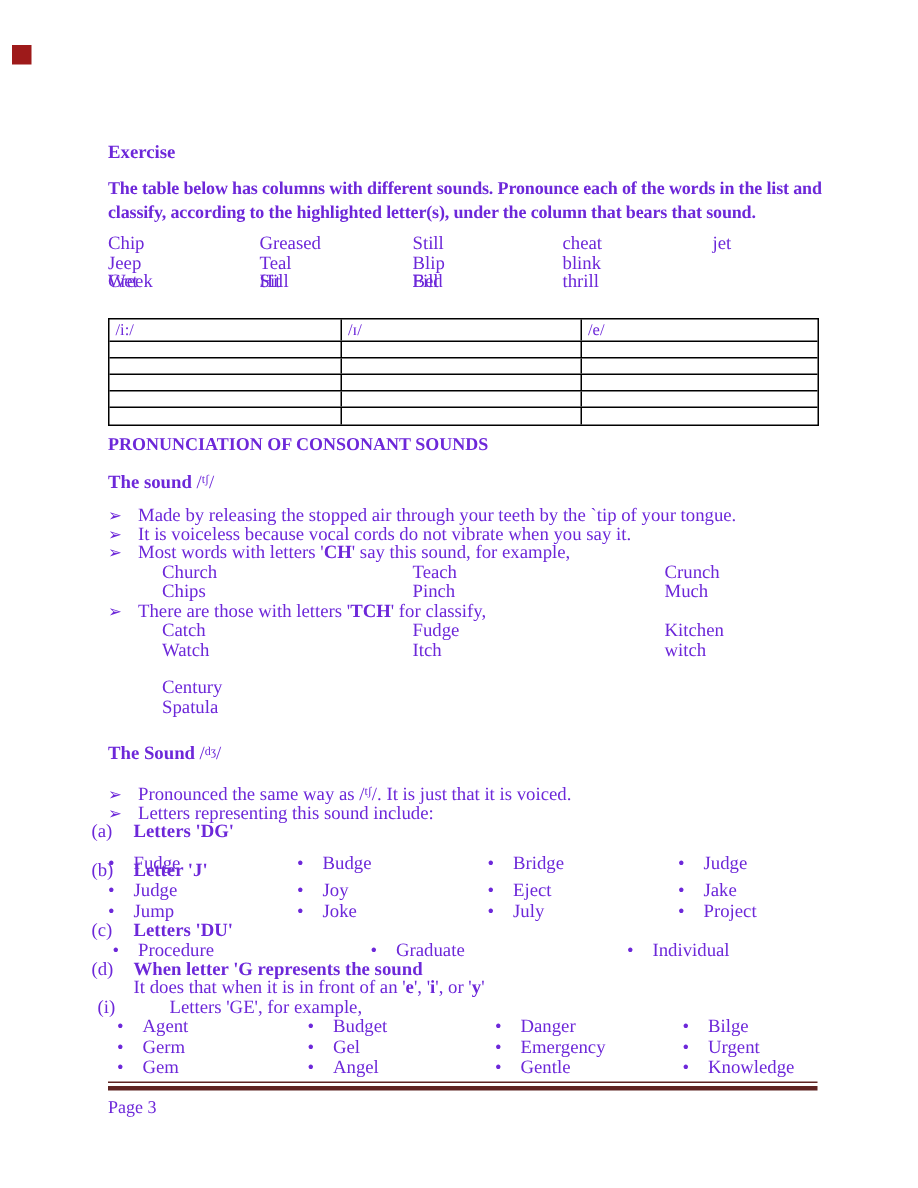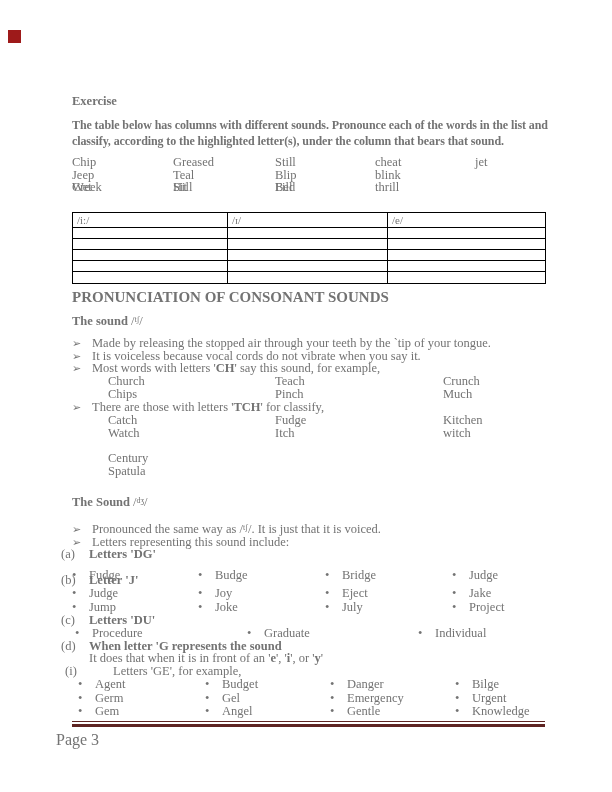--- a/index.html
+++ b/index.html
@@ -4,21 +4,21 @@
 <style>
   * { box-sizing: border-box; }
   html, body { margin: 0; padding: 0; background: #ffffff; }
   .page {
     position: relative;
     width: 612px;
     height: 792px;
     background: #ffffff;
     font-family: "Liberation Serif", serif;
     font-size: 12.5px;
-    color: #737373;
+    color: #6d28d9;
     overflow: hidden;
   }
   .l { position: absolute; white-space: nowrap; }
   .row { position: absolute; left: 0; width: 612px; height: 14px; }
   .cell { position: absolute; white-space: nowrap; }
   .b { font-weight: 700; }
   .arrow { display: inline-block; width: 20px; font-size: 11px; }
   .dot { display: inline-block; width: 17px; }
   .sup { font-size: 8px; vertical-align: 3px; letter-spacing: 0; }
   .ipa { margin-left: 3px; font-weight: 400; }
@@ -36,21 +36,21 @@
   .ptable { position: absolute; left: 72px; top: 212px; width: 474px; border: 1px solid #000; }
   .thead { display: flex; height: 15px; border-bottom: 1px solid #000; font-size: 11px; }
   .hcell { padding: 1px 0 0 4px; overflow: hidden; }
   .hcell + .hcell { border-left: 1px solid #000; }
   .erow { display: flex; height: 11px; border-bottom: 1px solid #000; }
   .erow:last-child { border-bottom: none; }
   .ecell { height: 100%; }
   .ecell + .ecell { border-left: 1px solid #000; }
   .cw1 { width: 154px; } .cw2 { width: 160px; } .cw3 { width: 158px; flex: 1; }
 
-  .h-consonant { left: 72px; top: 289px; font-weight: 700; font-size: 15px; }
+  .h-consonant { left: 72px; top: 289px; font-weight: 700; font-size: 12px; }
   .h-sound { left: 72px; top: 314px; }
   .h-sound2 { left: 72px; top: 495px; }
 
   .bl { left: 72px; }
   .ex1 { left: 108px; } .ex2 { left: 275px; } .ex3 { left: 443px; }
 
   .t-b1 { top: 336px; } .t-b2 { top: 349px; } .t-b3 { top: 361px; }
   .t-ch1 { top: 374px; } .t-ch2 { top: 387px; }
   .t-b4 { top: 400px; }
   .t-tch1 { top: 413px; } .t-tch2 { top: 426px; }
@@ -70,21 +70,21 @@
   .i-line { left: 65px; }
   .i-marker { display: inline-block; width: 48px; }
   .note-line { left: 89px; }
 
   .ga1 { left: 72px; } .ga2 { left: 198px; } .ga3 { left: 325px; } .ga4 { left: 452px; }
   .gb1 { left: 78px; } .gb2 { left: 205px; } .gb3 { left: 330px; } .gb4 { left: 455px; }
   .gc1 { left: 75px; } .gc2 { left: 247px; } .gc3 { left: 418px; }
 
   .foot-rule-thin  { position: absolute; left: 72px; top: 721px; width: 473px; height: 1px; background: #5f2422; }
   .foot-rule-thick { position: absolute; left: 72px; top: 724px; width: 473px; height: 3px; background: #5f2422; }
-  .foot-label { left: 56px; top: 731px; font-size: 16px; }
+  .foot-label { left: 72px; top: 731px; font-size: 12px; }
 </style>
 </head>
 <body>
 
 <div class="page">
 
   <div class="corner-mark"></div>
 
   <div class="l h-exercise">Exercise</div>
 

